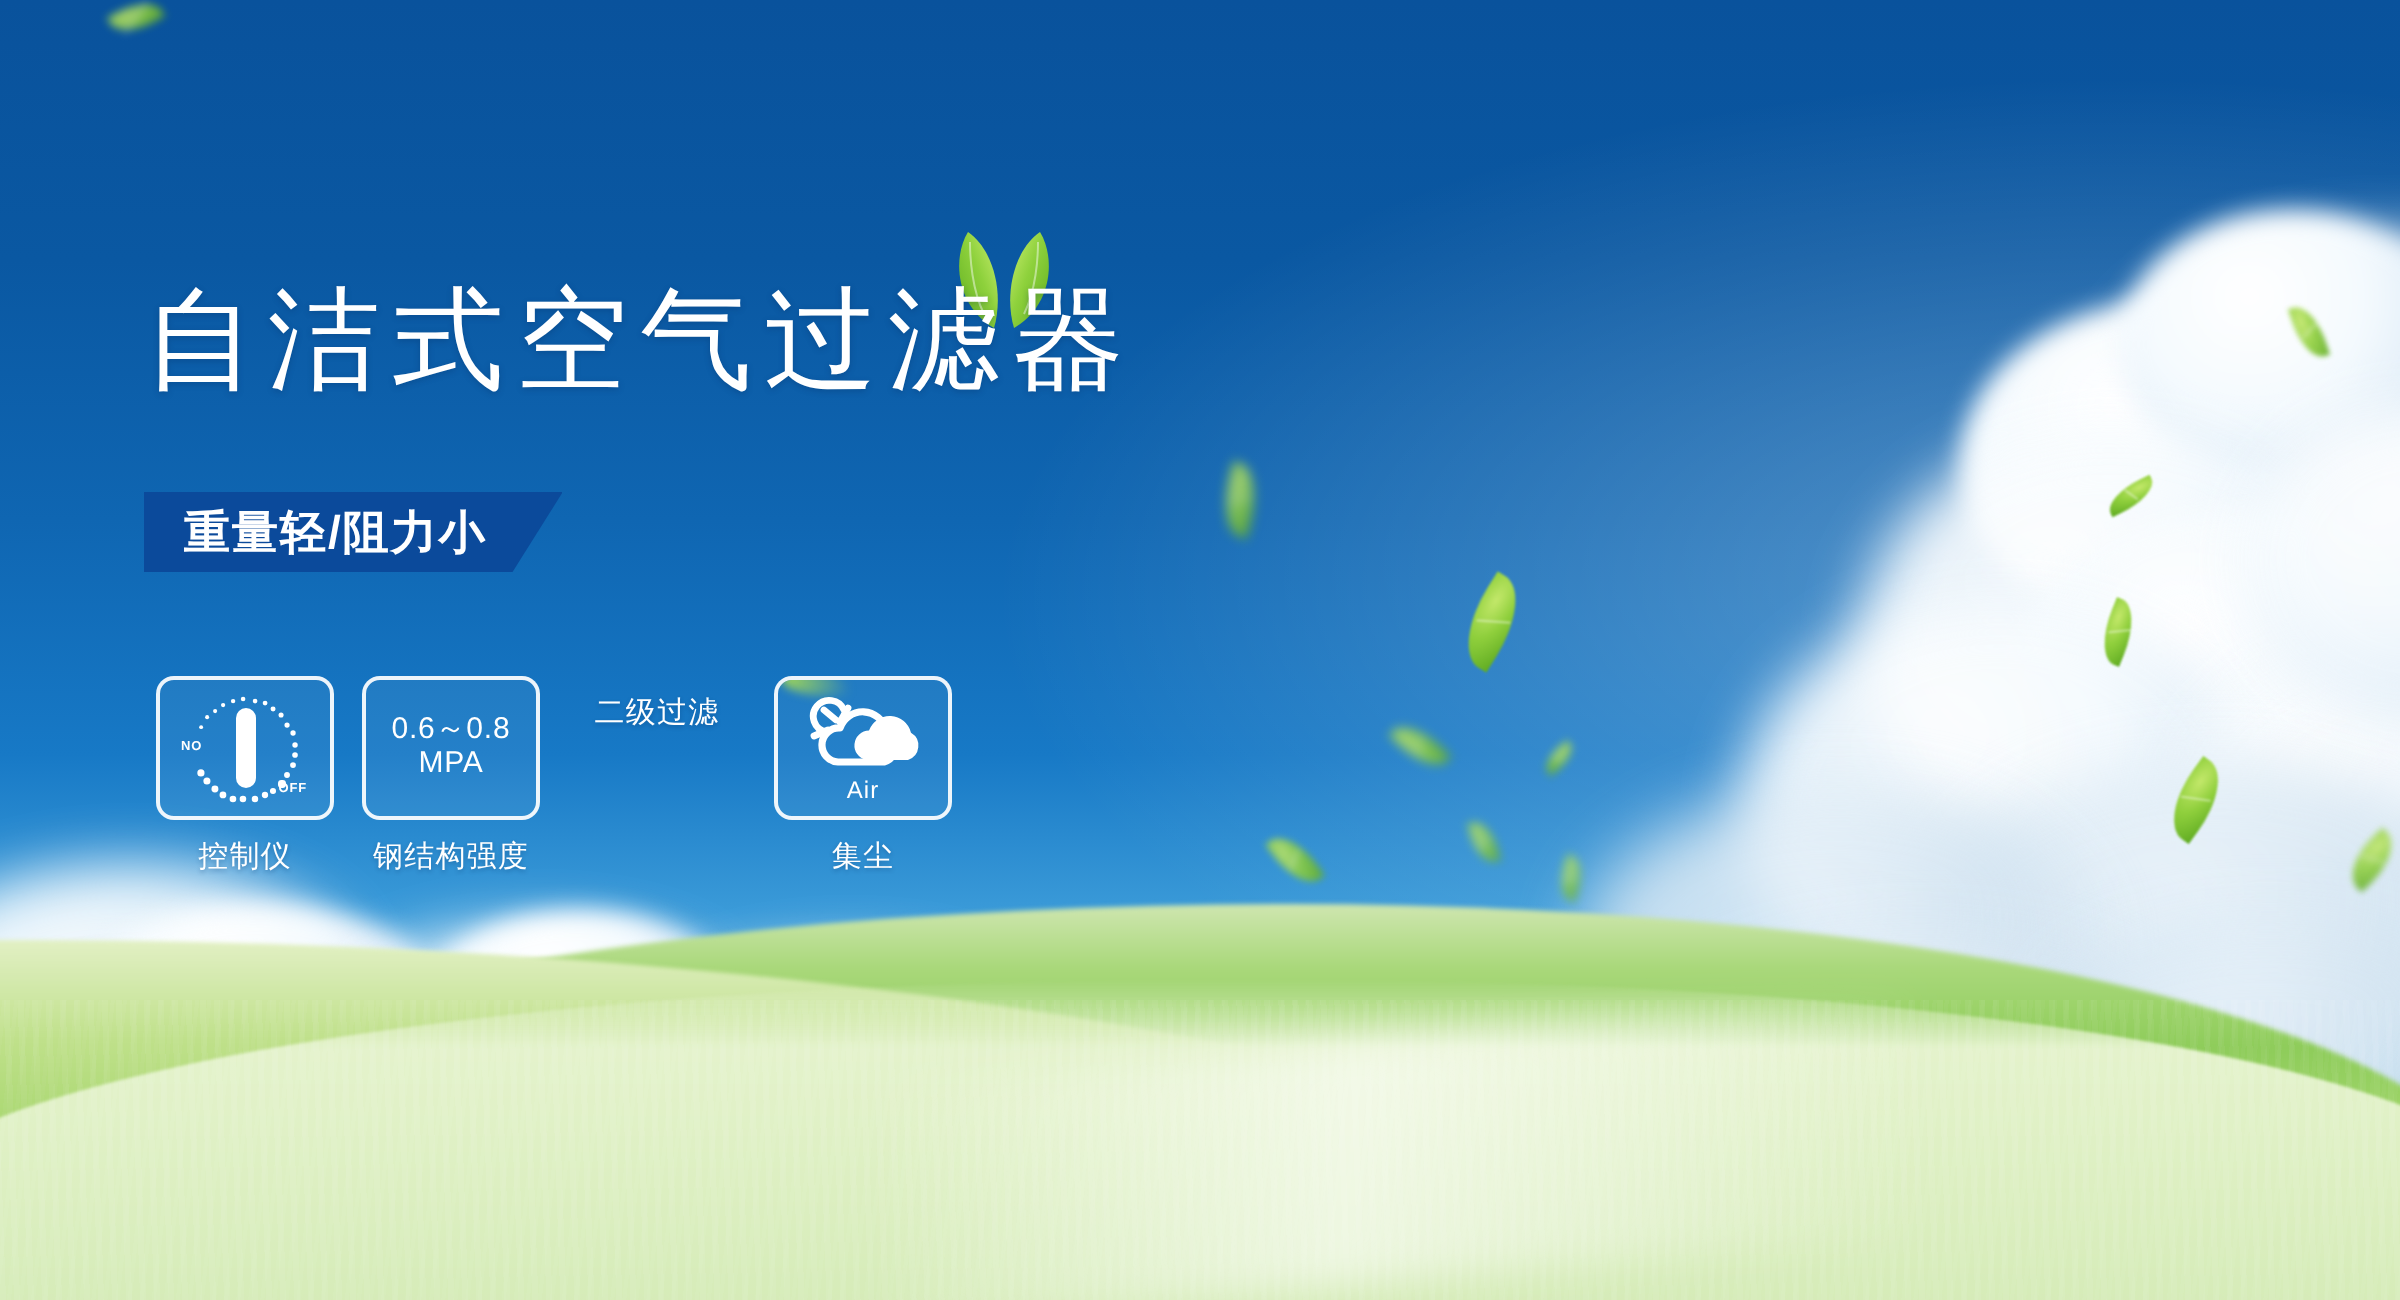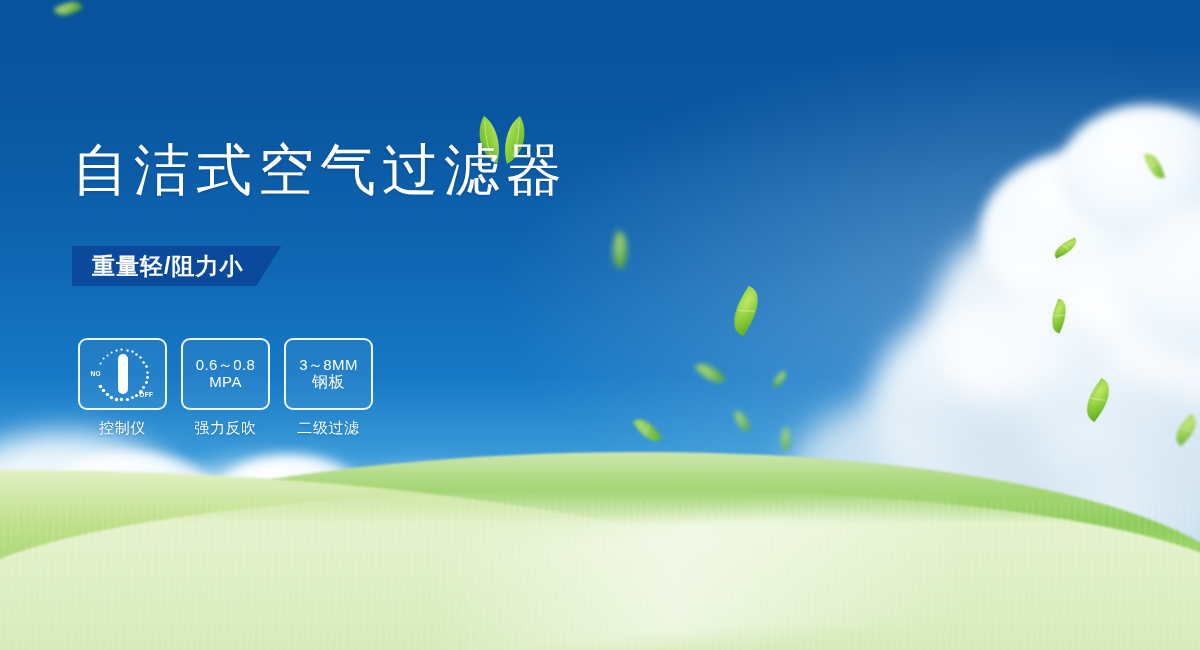--- a/index.html
+++ b/index.html
@@ -271,27 +271,40 @@
           </div>
       </div>
       <div class="cap">控制仪</div>
     </div>
 
     <div class="feature">
       <div class="box">
         <div class="txt">0.6～0.8</div>
         <div class="txt">MPA</div>
       </div>
-      <div class="cap">强力反吹</div>
+      <div class="cap">钢结构强度</div>
     </div>
 
+
+    <div class="feature">
+      <div class="cap">二级过滤</div>
+    </div>
 
     <div class="feature">
       <div class="box">
-        <div class="txt">3～8MM</div>
-        <div class="txt cn">钢板</div>
+        <div class="leafstreak"></div>
+        <div class="airicon">
+          <svg width="66" height="42" viewBox="0 0 66 42" aria-hidden="true">
+            <g fill="none" stroke="#ffffff" stroke-width="3.4" stroke-linejoin="round" stroke-linecap="round">
+              <path d="M14 18 a8 8 0 1 1 9 -11"></path>
+              <path d="M13 7 l6 5 M25 6 l-4 7 M8 20 l7 -3"></path>
+            </g>
+            <path d="M20 33 a8.5 8.5 0 0 1 1 -17 a12 12 0 0 1 23 1 a8.5 8.5 0 0 1 -1 16 Z" fill="none" stroke="#ffffff" stroke-width="3.6" stroke-linejoin="round"></path>
+            <path d="M34 32 a7.5 7.5 0 0 1 1.5 -14.8 a11 11 0 0 1 21 1.2 a7.5 7.5 0 0 1 -1.5 13.6 Z" fill="#ffffff"></path>
+          </svg>
+          <div class="aircap">Air</div>
+        </div>
       </div>
-      <div class="cap">二级过滤</div>
+      <div class="cap">集尘</div>
     </div>
 
-
   </div>
 </div>
 
 </body></html>

